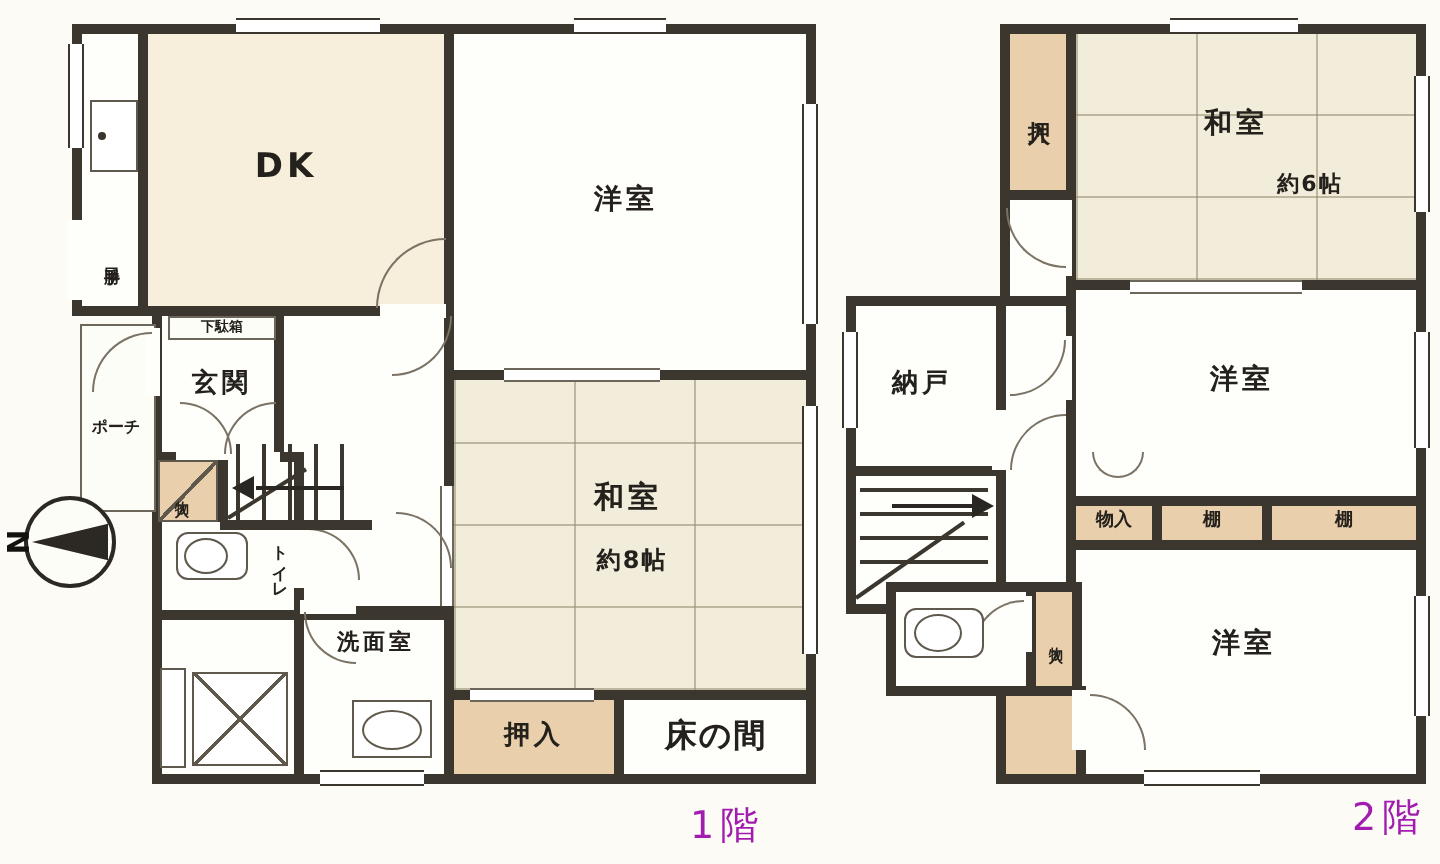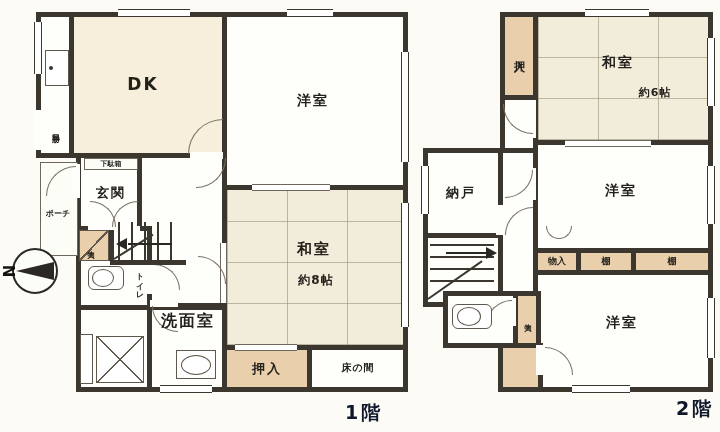--- a/index.html
+++ b/index.html
@@ -38,21 +38,21 @@
   .arrowline{position:absolute;height:2px;background:#2a2722}
   .tri-l{position:absolute;width:0;height:0;border:6px solid transparent;border-left:0;border-right:11px solid #2a2722}
   .tri-r{position:absolute;width:0;height:0;border:6px solid transparent;border-right:0;border-left:11px solid #2a2722}
   .fix{position:absolute;border:1.6px solid var(--line);background:#fff}
   .oval{position:absolute;border:1.4px solid var(--line);border-radius:50%;background:#fff}
   .xbox{background-image:
       linear-gradient(45deg,transparent calc(50% - .9px),var(--line) calc(50% - .9px) calc(50% + .9px),transparent calc(50% + .9px)),
       linear-gradient(-45deg,transparent calc(50% - .9px),var(--line) calc(50% - .9px) calc(50% + .9px),transparent calc(50% + .9px))}
   .diagbox{background:
       linear-gradient(to bottom right,transparent calc(50% - 1px),var(--line) calc(50% - 1px) calc(50% + 1px),transparent calc(50% + 1px)),#e9cfab}
-  .caption{position:absolute;font-weight:700;font-size:19px;color:#0f172a;letter-spacing:3px}
+  .caption{position:absolute;font-weight:400;font-size:19px;color:#a21caf;letter-spacing:3px}
   .compass{position:absolute;left:12px;top:248px;width:46px;height:46px;border:2.5px solid #2c2925;border-radius:50%;background:#fdfdf8}
   .lens{position:absolute;inset:2px;background:#2c2925;clip-path:polygon(0 50%,100% 26%,100% 74%)}
   .north{position:absolute;left:2px;top:262px;font-size:15px;font-weight:700;color:#14120f;transform:rotate(90deg)}
   .dot{position:absolute;width:4px;height:4px;border-radius:50%;background:#3a352c}
 </style>
 </head>
 <body>
 
 <div class="stage">
 
@@ -114,25 +114,25 @@
   <div class="oval" style="left:92px;top:269px;width:22px;height:18px"></div>
 
   <div class="lbl" style="left:143px;top:84px;font-size:17px">DK</div>
   <div class="lbl" style="left:313px;top:100px;font-size:14px">洋室</div>
   <div class="lbl" style="left:111px;top:192px;font-size:13px">玄関</div>
   <div class="lbl" style="left:111px;top:164px;font-size:7px;letter-spacing:0">下駄箱</div>
   <div class="lbl" style="left:58px;top:214px;font-size:8px;letter-spacing:0">ポーチ</div>
   <div class="lblv" style="left:55px;top:128px;font-size:8px;letter-spacing:0">勝手口</div>
   <div class="lblv" style="left:90px;top:245px;font-size:7px;letter-spacing:0">物入</div>
   <div class="lblv" style="left:139px;top:281px;font-size:8px;letter-spacing:0">トイレ</div>
-  <div class="lbl" style="left:188px;top:321px;font-size:16px">洗面室</div>
+  <div class="lbl" style="left:188px;top:321px;font-size:11px">洗面室</div>
   <div class="lbl" style="left:314px;top:249px;font-size:15px">和室</div>
   <div class="lbl" style="left:316px;top:280px;font-size:12px;letter-spacing:1px">約8帖</div>
   <div class="lbl" style="left:267px;top:368px;font-size:13px">押入</div>
-  <div class="lbl" style="left:358px;top:368px;font-size:10px;letter-spacing:1px">床の間</div>
+  <div class="lbl" style="left:358px;top:368px;font-size:16px;letter-spacing:1px">床の間</div>
   <div class="caption" style="left:345px;top:400px">1階</div>
 
   <div class="compass">
       <div class="lens"></div>
     </div>
   <div class="north">N</div>
 
   <div class="room tan" style="left:500px;top:12px;width:38px;height:88px"></div>
   <div class="room white" style="left:500px;top:95px;width:38px;height:58px"></div>
   <div class="room tatami" style="left:533px;top:12px;width:180px;height:133px"></div>

